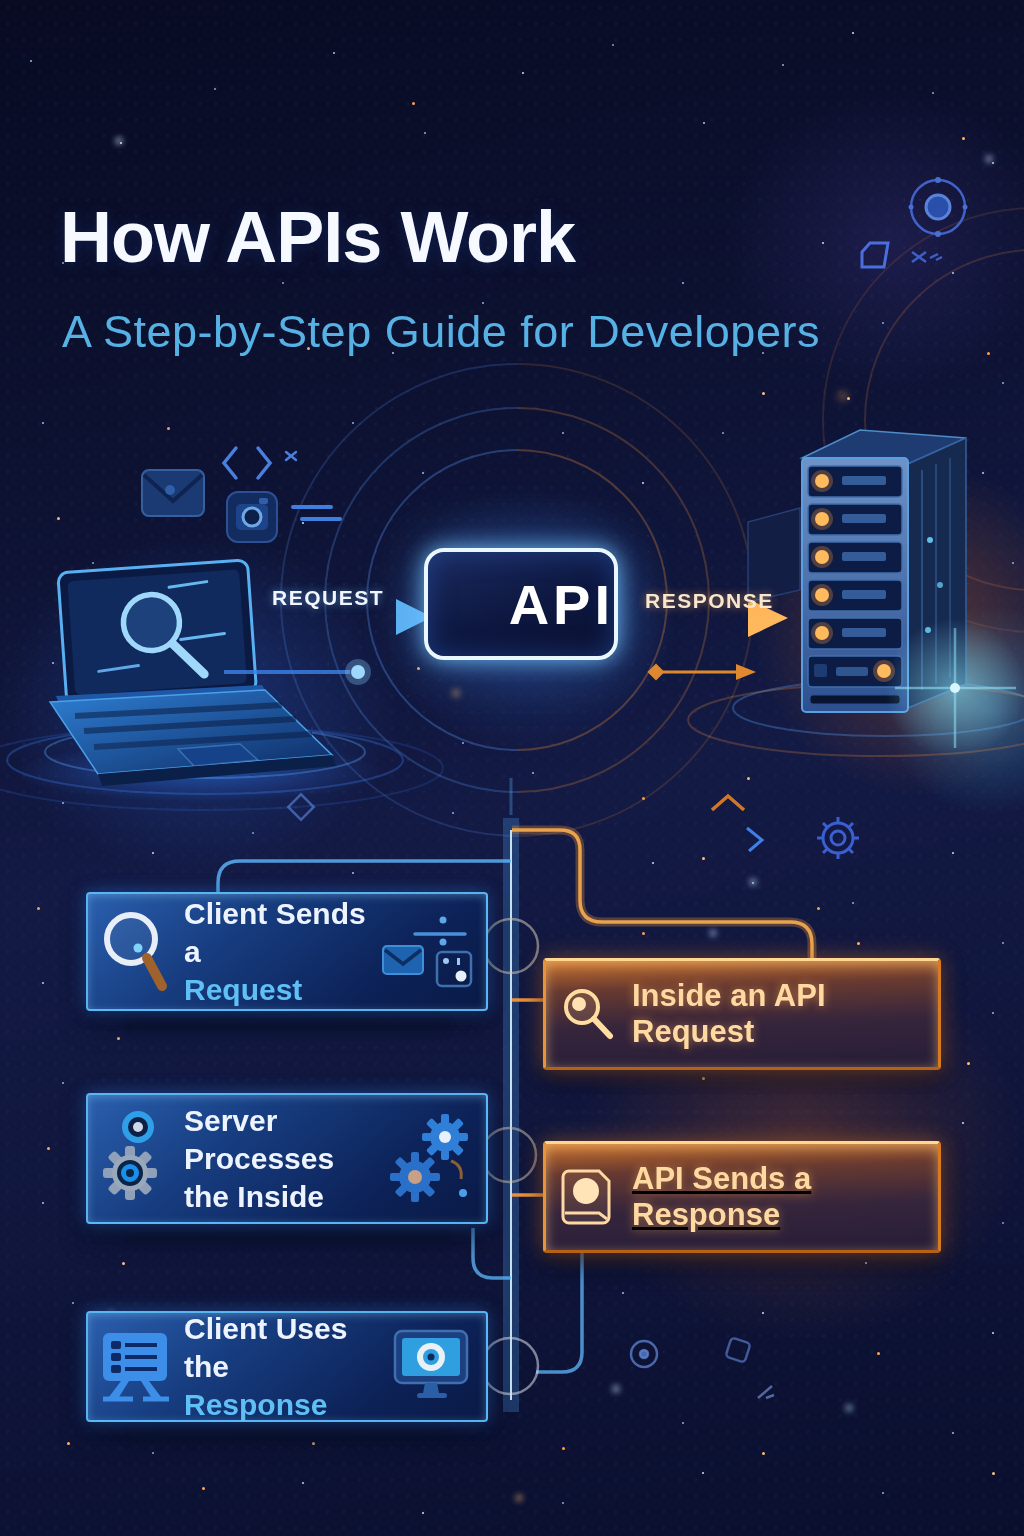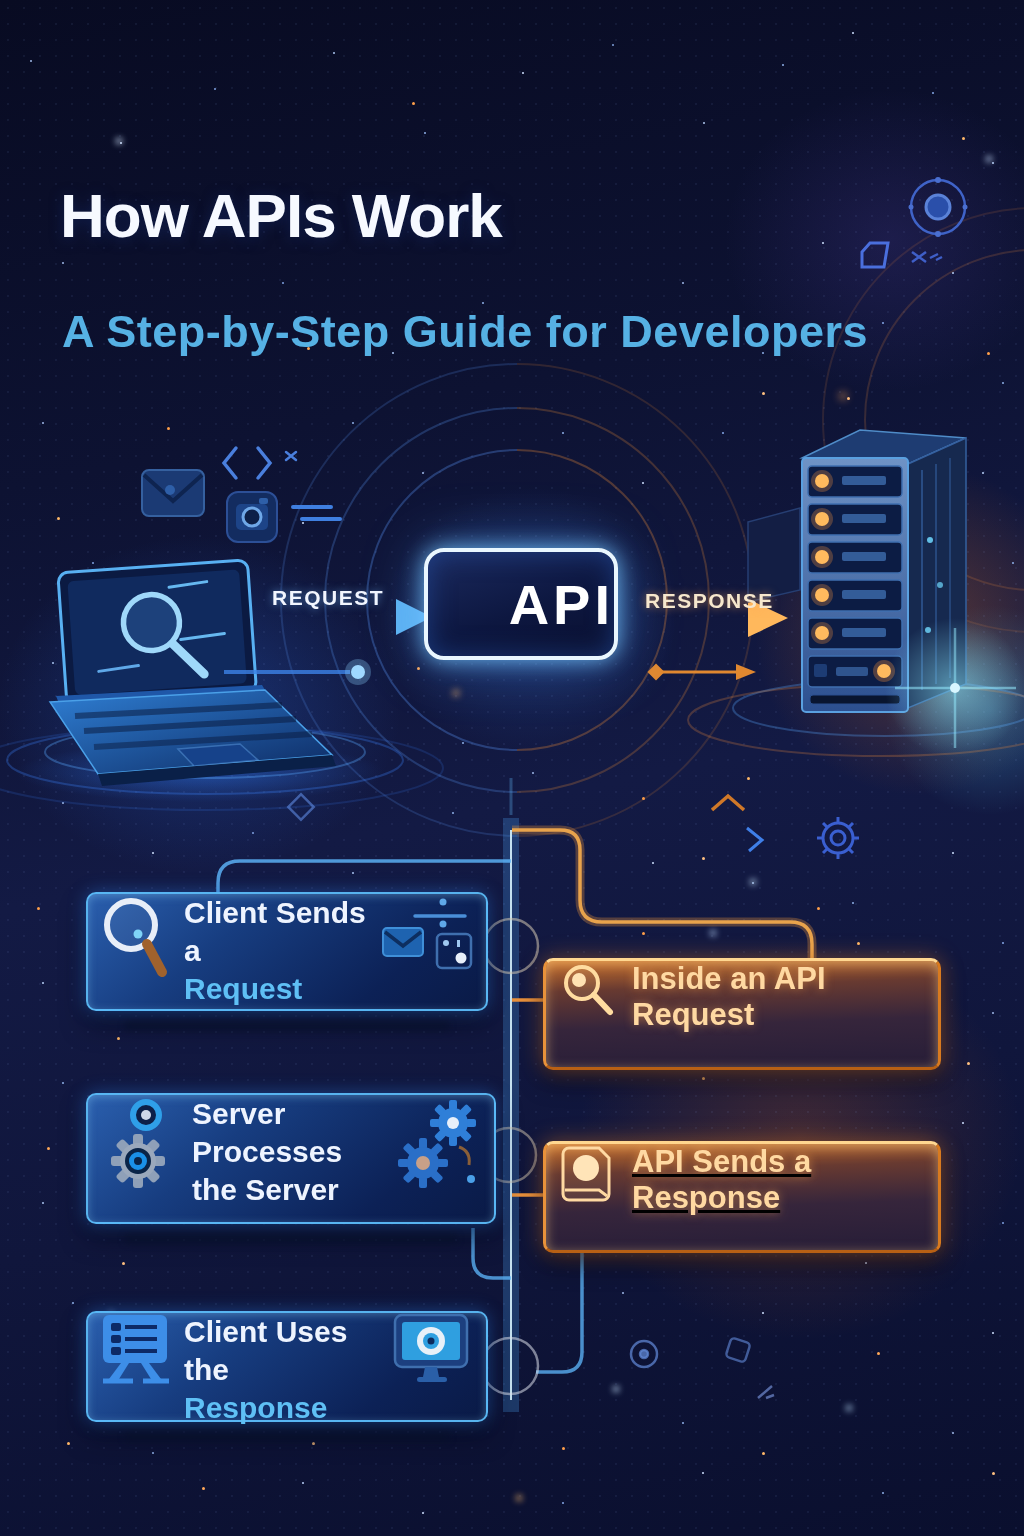--- a/index.html
+++ b/index.html
@@ -25,42 +25,42 @@
   .s3{box-shadow:842px 395px 8px 2px rgba(255,170,90,.9),455px 692px 7px 2px rgba(255,185,105,.8),118px 140px 6px 2px rgba(210,230,255,.9),988px 158px 6px 2px rgba(200,225,255,.85),752px 881px 6px 2px rgba(200,230,255,.8),932px 470px 7px 2px rgba(255,190,110,.8),615px 1388px 6px 2px rgba(200,230,255,.85),848px 1407px 6px 2px rgba(190,225,255,.8),518px 1497px 6px 2px rgba(255,190,110,.75),712px 932px 6px 2px rgba(190,220,255,.8),110px 1312px 6px 1px rgba(180,215,255,.7);}
   
   .badge{
     position:absolute;left:64px;top:101px;height:62px;line-height:60px;padding:0 36px;
     border:2px solid #2f62c4;border-radius:32px;
     background:linear-gradient(180deg,#12356e 0%,#0a1f4c 100%);
     color:#86d4f4;font-size:27px;font-weight:bold;letter-spacing:2.5px;
     box-shadow:0 0 14px rgba(50,110,220,.35), inset 0 1px 6px rgba(120,190,255,.25);
   }
   .title{
-    position:absolute;left:60px;top:180px;margin:0;
-    font-size:62px;font-weight:800;letter-spacing:-1px;color:#f6f9ff;
+    position:absolute;left:60px;top:196px;margin:0;
+    font-size:72px;font-weight:800;letter-spacing:-1px;color:#f6f9ff;
     text-shadow:0 2px 14px rgba(20,40,100,.6);
   }
   .subtitle{
     position:absolute;left:62px;top:306px;margin:0;
-    font-size:45px;font-weight:700;color:#56b1e4;letter-spacing:.5px;
+    font-size:45px;font-weight:400;color:#56b1e4;letter-spacing:.5px;
   }
   
   .flow-label{position:absolute;font-size:21px;font-weight:bold;letter-spacing:1.5px;}
   .flow-label.req{left:272px;top:586px;color:#f2f6ff;text-shadow:0 0 8px rgba(120,190,255,.6);}
   .flow-label.res{left:645px;top:589px;color:#f6e7cd;text-shadow:0 0 8px rgba(255,170,90,.6);}
   .api-box{
     position:absolute;left:424px;top:548px;width:186px;height:104px;border-radius:20px;
     border:4px solid #e9f7ff;
     background:linear-gradient(160deg,#1b2a5e 0%,#0d1740 55%,#0a1030 100%);
     box-shadow:0 0 22px rgba(120,200,255,.85),0 0 60px rgba(80,160,255,.4),inset 0 0 26px rgba(40,90,180,.5);
     display:flex;align-items:center;justify-content:flex-end;
   }
   .api-box span{font-size:56px;font-weight:800;letter-spacing:4px;color:#ffffff;}
   
-  .step{position:absolute;display:flex;align-items:flex-start;border-radius:10px;}
+  .step{position:absolute;display:flex;align-items:center;border-radius:4px;}
   .step.blue{
     left:86px;width:398px;
     border:2.5px solid rgba(95,195,255,.9);
     background:linear-gradient(140deg,#2a5fae 0%,#173d80 35%,#0c2156 75%,#0a1a46 100%);
     box-shadow:0 0 18px rgba(50,140,255,.4),0 14px 24px rgba(3,8,25,.55),inset 0 2px 8px rgba(150,220,255,.35);
   }
   .step.blue::after{content:"";position:absolute;left:36px;right:36px;bottom:-22px;height:10px;border-radius:6px;background:rgba(8,16,42,.55);filter:blur(3px);}
   .step.orange{
     left:543px;width:392px;
     border:3px solid;border-color:#ffd790 #d87a1f #b86014 #e8923a;
@@ -339,21 +339,21 @@
         <rect x="2" y="34" width="40" height="28" rx="4" fill="#1e63b0" stroke="#3f8fd8" stroke-width="2"></rect>
         <path d="M4 38 L22 52 L40 38" fill="none" stroke="#0d2e60" stroke-width="3.5"></path>
         <rect x="56" y="40" width="34" height="34" rx="5" fill="none" stroke="#3f6fae" stroke-width="2.5"></rect>
         <circle cx="65" cy="49" r="3" fill="#9fc8f0"></circle>
         <circle cx="80" cy="64" r="5.5" fill="#e8f0fa"></circle>
         <rect x="76" y="46" width="3" height="7" fill="#9fc8f0"></rect>
       </svg>
     </span>
   </div>
 
-  <div class="step blue" style="top:1093px;height:127px;padding-left:8px;">
+  <div class="step blue" style="top:1093px;height:127px;">
     <span class="icon-slot" style="width:96px;">
       <svg width="76" height="104" viewBox="0 0 76 104">
         <circle cx="40" cy="20" r="13" fill="#0d2048" stroke="#2f9fe8" stroke-width="6"></circle>
         <circle cx="40" cy="20" r="5" fill="#cfd8e8"></circle>
         <g transform="translate(32,66)">
           <g fill="#8fa0b8">
             <rect x="-5" y="-27" width="10" height="12" rx="3"></rect>
             <rect x="-5" y="15" width="10" height="12" rx="3"></rect>
             <rect x="-27" y="-5" width="12" height="10" rx="3"></rect>
             <rect x="15" y="-5" width="12" height="10" rx="3"></rect>
@@ -363,21 +363,21 @@
             <rect x="15" y="-5" width="12" height="10" rx="3" transform="rotate(45)"></rect>
           </g>
           <circle r="18" fill="#9aa8bc"></circle>
           <circle r="11" fill="#1a90e8" stroke="#0a2448" stroke-width="4"></circle>
           <circle r="4" fill="#0a2448"></circle>
         </g>
       </svg>
     </span>
     <span class="txt">
       <span class="w">Server Processes</span>
-      <span class="w">the Server</span>
+      <span class="w">the Inside</span>
     </span>
     <span class="grow"></span>
     <span class="icon-slot" style="width:104px;">
       <svg width="90" height="100" viewBox="0 0 90 100">
         <g transform="translate(56,28)">
           <g fill="#2f7fd8">
             <rect x="-4" y="-23" width="8" height="10" rx="2"></rect>
               <rect x="-4" y="13" width="8" height="10" rx="2"></rect>
             <rect x="-23" y="-4" width="10" height="8" rx="2"></rect>
               <rect x="13" y="-4" width="10" height="8" rx="2"></rect>

